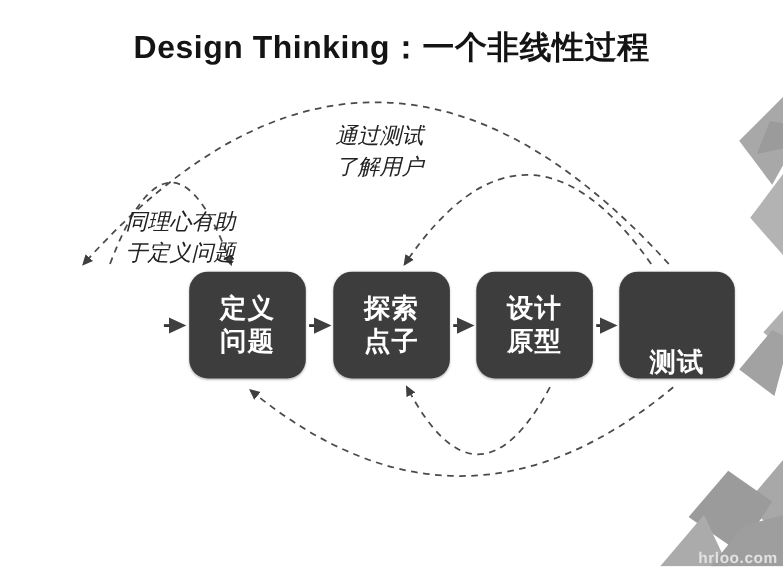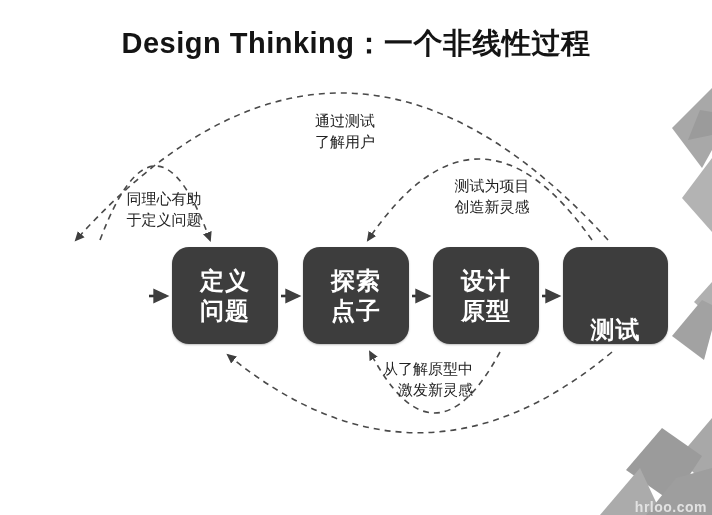--- a/index.html
+++ b/index.html
@@ -28,22 +28,22 @@
     text-align:center;line-height:1.22;white-space:pre-line;
     letter-spacing:1px;
   }
   .s1{left:40px;top:247px;}
   .s2{left:172px;top:247px;}
   .s3{left:303px;top:247px;}
   .s4{left:433px;top:247px;}
   .s5{left:563px;top:247px;width:105px;align-items:flex-end;}
   .fb-label{
     position:absolute;transform:translateX(-50%);
-    text-align:right;font-size:15px;font-weight:500;
-    color:#222222;line-height:1.4;white-space:pre-line;
+    text-align:center;font-size:20px;font-weight:500;
+    color:#222222;line-height:1.4;white-space:pre-line;font-style:italic;
   }
   .lab-top-big{left:345px;top:110px;}
   .lab-top-left{left:164px;top:188px;}
   .lab-top-right{left:492px;top:175px;}
   .lab-bottom-small{left:428px;top:358px;}
   .lab-bottom-big{left:420px;top:440px;}
   .watermark{
     position:absolute;right:5px;bottom:0;
     font-size:14px;font-weight:700;color:#e2e2e2;
     letter-spacing:.5px;
@@ -110,20 +110,16 @@
 原型</span>
   </div>
   <div class="stage s5">
     <span>测试</span>
   </div>
 
   <div class="fb-label lab-top-big">通过测试
 了解用户</div>
   <div class="fb-label lab-top-left">同理心有助
 于定义问题</div>
-  <div class="fb-label lab-top-right">测试为项目
-创造新灵感</div>
-  <div class="fb-label lab-bottom-small">从了解原型中
-激发新灵感</div>
 
   <div class="watermark">hrloo.com</div>
 
 </div>
 
 </body></html>

